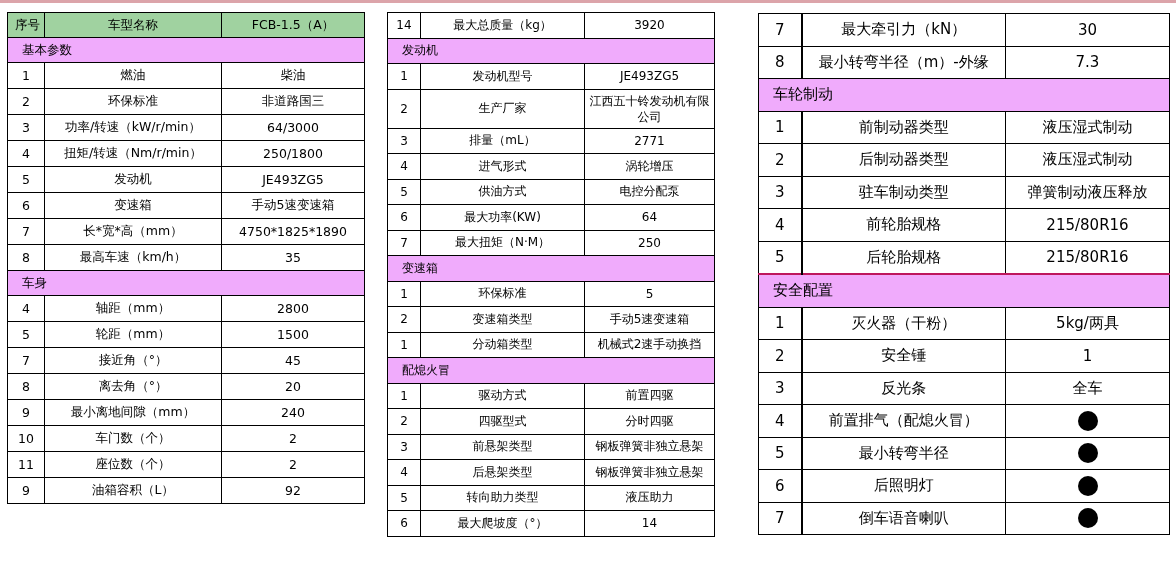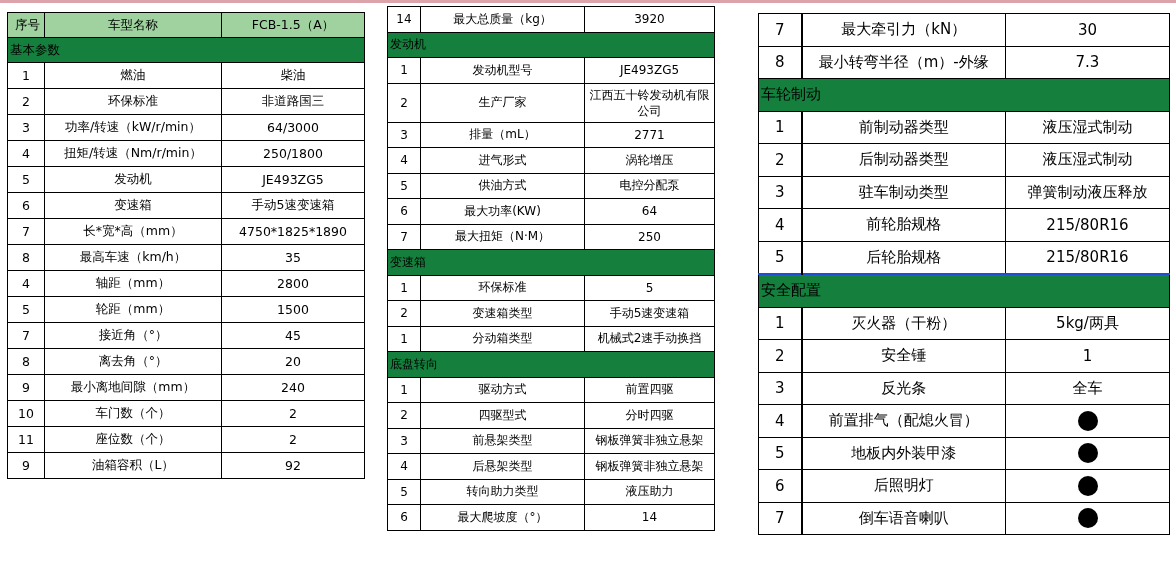--- a/index.html
+++ b/index.html
@@ -2,28 +2,28 @@
 <html><head>
 <meta charset="utf-8">
 <style>
   html, body { margin: 0; padding: 0; background: #ffffff; }
   body { width: 1176px; height: 585px; position: relative; overflow: hidden;
          font-family: "DejaVu Sans", "Liberation Sans", sans-serif; color: #000; }
   .topline { position: absolute; left: 0; top: 0; width: 1176px; height: 3px; background: #dca4aa; }
   table { position: absolute; border-collapse: collapse; table-layout: fixed; }
   td { border: 1px solid #000; text-align: center; vertical-align: middle; padding: 0;
        white-space: nowrap; overflow: hidden; }
-  tr.section td { background: #15803d; text-align: left; padding-left: 2px; }
+  tr.section td { background: #f0abfc; text-align: left; padding-left: 14px; }
   tr.header td { background: #a0d2a0; }
   
   #t1 { left: 7px; top: 12px; width: 357px; font-size: 12.5px; }
   #t1 td { height: 25px; }
   #t1 tr.header td, #t1 tr.section td { height: 24px; }
   
-  #t2 { left: 387px; top: 6px; width: 327px; font-size: 12px; }
+  #t2 { left: 387px; top: 12px; width: 327px; font-size: 12px; }
   #t2 td { height: 24.5px; }
   #t2 td.wrap { white-space: normal; line-height: 16px; height: 38px; }
   
   #t3 { left: 758px; top: 13px; width: 411px; font-size: 15px; }
   #t3 td { height: 31.5px; }
   #t3 td.num { border-right: 2px solid #000; }
   .dot { display: inline-block; width: 20px; height: 20px; border-radius: 50%; background: #000; vertical-align: middle; }
 </style>
 </head>
 <body>
@@ -78,20 +78,23 @@
   <tr>
         <td>7</td>
         <td>长*宽*高（mm）</td>
         <td>4750*1825*1890</td>
       </tr>
   <tr>
         <td>8</td>
         <td>最高车速（km/h）</td>
         <td>35</td>
       </tr>
+  <tr class="section">
+        <td colspan="3">车身</td>
+      </tr>
   <tr>
         <td>4</td>
         <td>轴距（mm）</td>
         <td>2800</td>
       </tr>
   <tr>
         <td>5</td>
         <td>轮距（mm）</td>
         <td>1500</td>
       </tr>
@@ -190,21 +193,21 @@
         <td>2</td>
         <td>变速箱类型</td>
         <td>手动5速变速箱</td>
       </tr>
   <tr>
         <td>1</td>
         <td>分动箱类型</td>
         <td>机械式2速手动换挡</td>
       </tr>
   <tr class="section">
-        <td colspan="3">底盘转向</td>
+        <td colspan="3">配熄火冒</td>
       </tr>
   <tr>
         <td>1</td>
         <td>驱动方式</td>
         <td>前置四驱</td>
       </tr>
   <tr>
         <td>2</td>
         <td>四驱型式</td>
         <td>分时四驱</td>
@@ -271,21 +274,21 @@
         <td class="num">4</td>
         <td>前轮胎规格</td>
         <td>215/80R16</td>
       </tr>
   <tr>
         <td class="num">5</td>
         <td>后轮胎规格</td>
         <td>215/80R16</td>
       </tr>
   <tr class="section">
-        <td colspan="3" style="border-top:2px solid #1d4ed8">安全配置</td>
+        <td colspan="3" style="border-top:2px solid #be185d">安全配置</td>
       </tr>
   <tr>
         <td class="num">1</td>
         <td>灭火器（干粉）</td>
         <td>5kg/两具</td>
       </tr>
   <tr>
         <td class="num">2</td>
         <td>安全锤</td>
         <td>1</td>
@@ -295,21 +298,21 @@
         <td>反光条</td>
         <td>全车</td>
       </tr>
   <tr>
         <td class="num">4</td>
         <td>前置排气（配熄火冒）</td>
         <td><span class="dot"></span></td>
       </tr>
   <tr>
         <td class="num">5</td>
-        <td>地板内外装甲漆</td>
+        <td>最小转弯半径</td>
         <td><span class="dot"></span></td>
       </tr>
   <tr>
         <td class="num">6</td>
         <td>后照明灯</td>
         <td><span class="dot"></span></td>
       </tr>
   <tr>
         <td class="num">7</td>
         <td>倒车语音喇叭</td>

